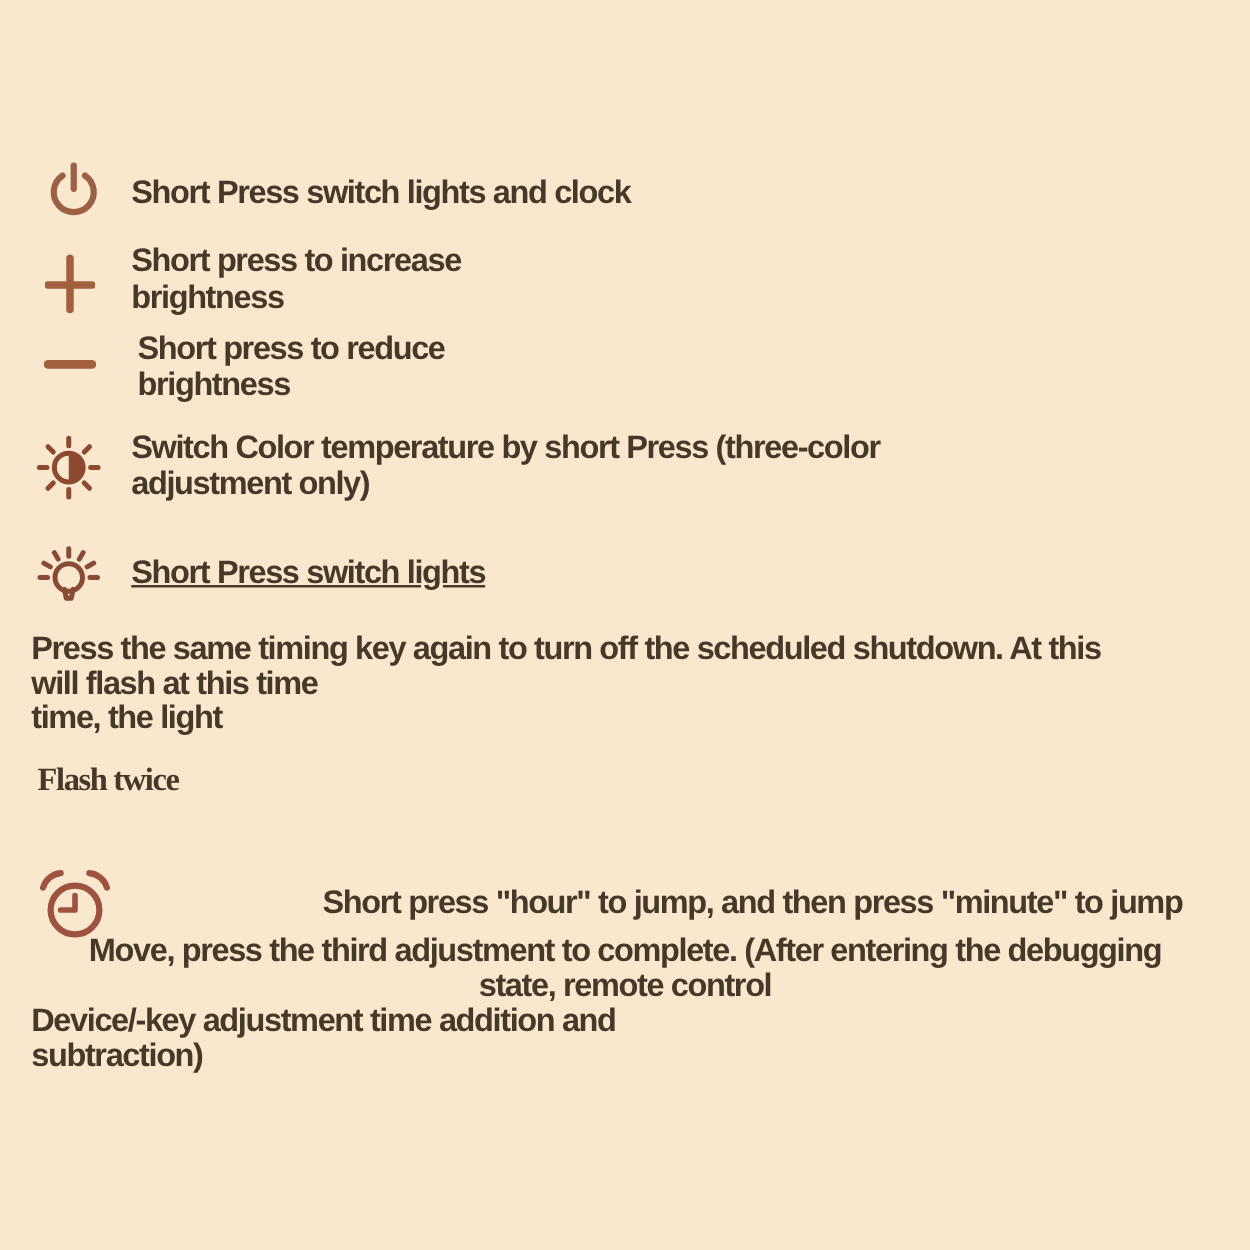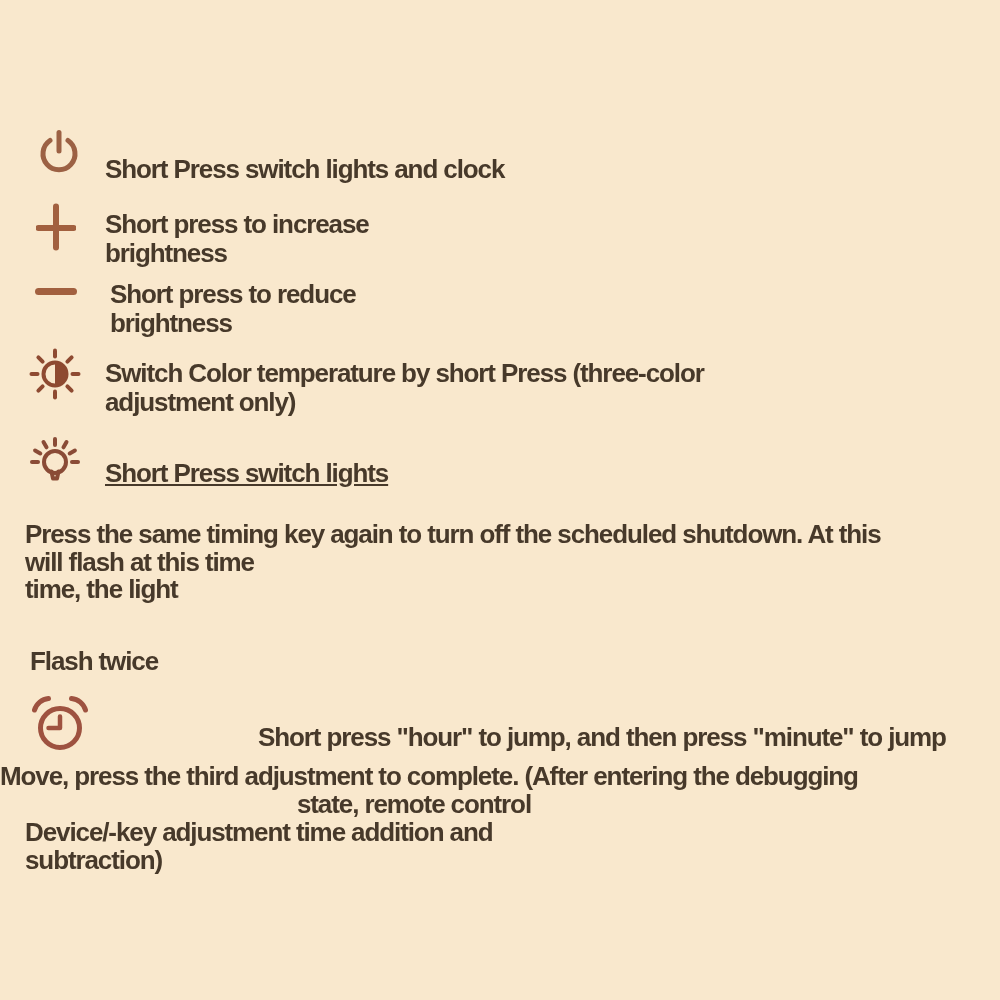--- a/index.html
+++ b/index.html
@@ -18,28 +18,27 @@
   .icon { position: absolute; display: block; line-height: 0; }
   .icon svg { display: block; }
 
   .txt {
     position: absolute;
     font-size: 26px;
     line-height: 29px;
     letter-spacing: -1.1px;
     white-space: nowrap;
     color: var(--text, #47392a);
-    margin-top: 16px;
   }
 
   .para { line-height: 27.5px; }
 
   .centered {
     left: 0;
-    width: 828px;
+    width: 1000px;
     text-align: center;
   }
 
   .c-power     { color: var(--icon-power,     #9c6144); }
   .c-plus      { color: var(--icon-plus,      #a2603f); }
   .c-minus     { color: var(--icon-minus,     #a2603f); }
   .c-colortemp { color: var(--icon-colortemp, #8e4a31); }
   .c-bulb      { color: var(--icon-bulb,      #8a4b36); }
   .c-clock     { color: var(--icon-clock,     #9e5240); }
 </style>
@@ -110,21 +109,21 @@
     </svg>
   </span>
   <div class="txt" style="left:105px; top:443px;text-decoration:underline;">Short Press switch lights</div>
 
   <div class="txt para" style="left:25px; top:505px;">
     <div>Press the same timing key again to turn off the scheduled shutdown. At this</div>
     <div>will flash at this time</div>
     <div>time, the light</div>
   </div>
 
-  <div class="txt" style="left:30px; top:631px;">Flash twice</div>
+  <div class="txt" style="left:30px; top:609px;font-family:Liberation Serif, serif;">Flash twice</div>
 
   <span class="icon c-clock" style="left:27px; top:692px;">
     <svg width="66" height="62" viewBox="0 0 66 62" fill="none" stroke="currentColor" stroke-width="5" stroke-linecap="round">
       <circle cx="33" cy="36" r="19.5"></circle>
       <path d="M7.5 18 A16 16 0 0 1 21.5 6.5"></path>
       <path d="M44.5 6.5 A16 16 0 0 1 58.5 18"></path>
       <path d="M33 24.5 V36 H21.5" stroke-width="4.5" stroke-linejoin="round"></path>
     </svg>
   </span>
   <div class="txt" style="left:258px; top:707px;">Short press "hour" to jump, and then press "minute" to jump</div>

